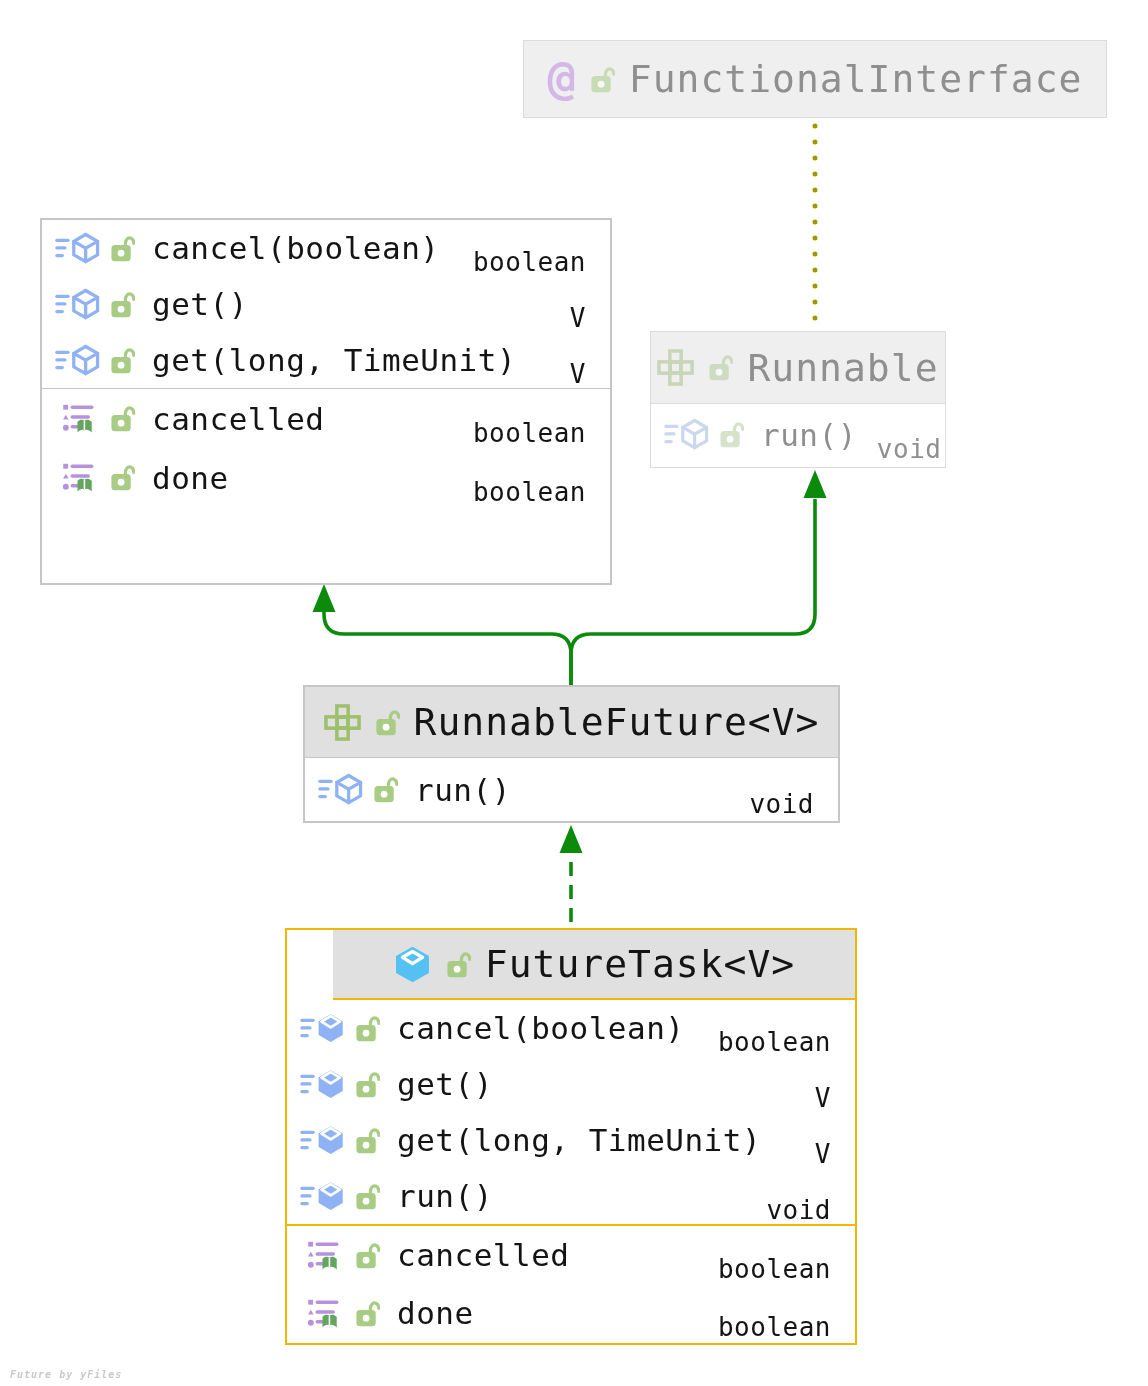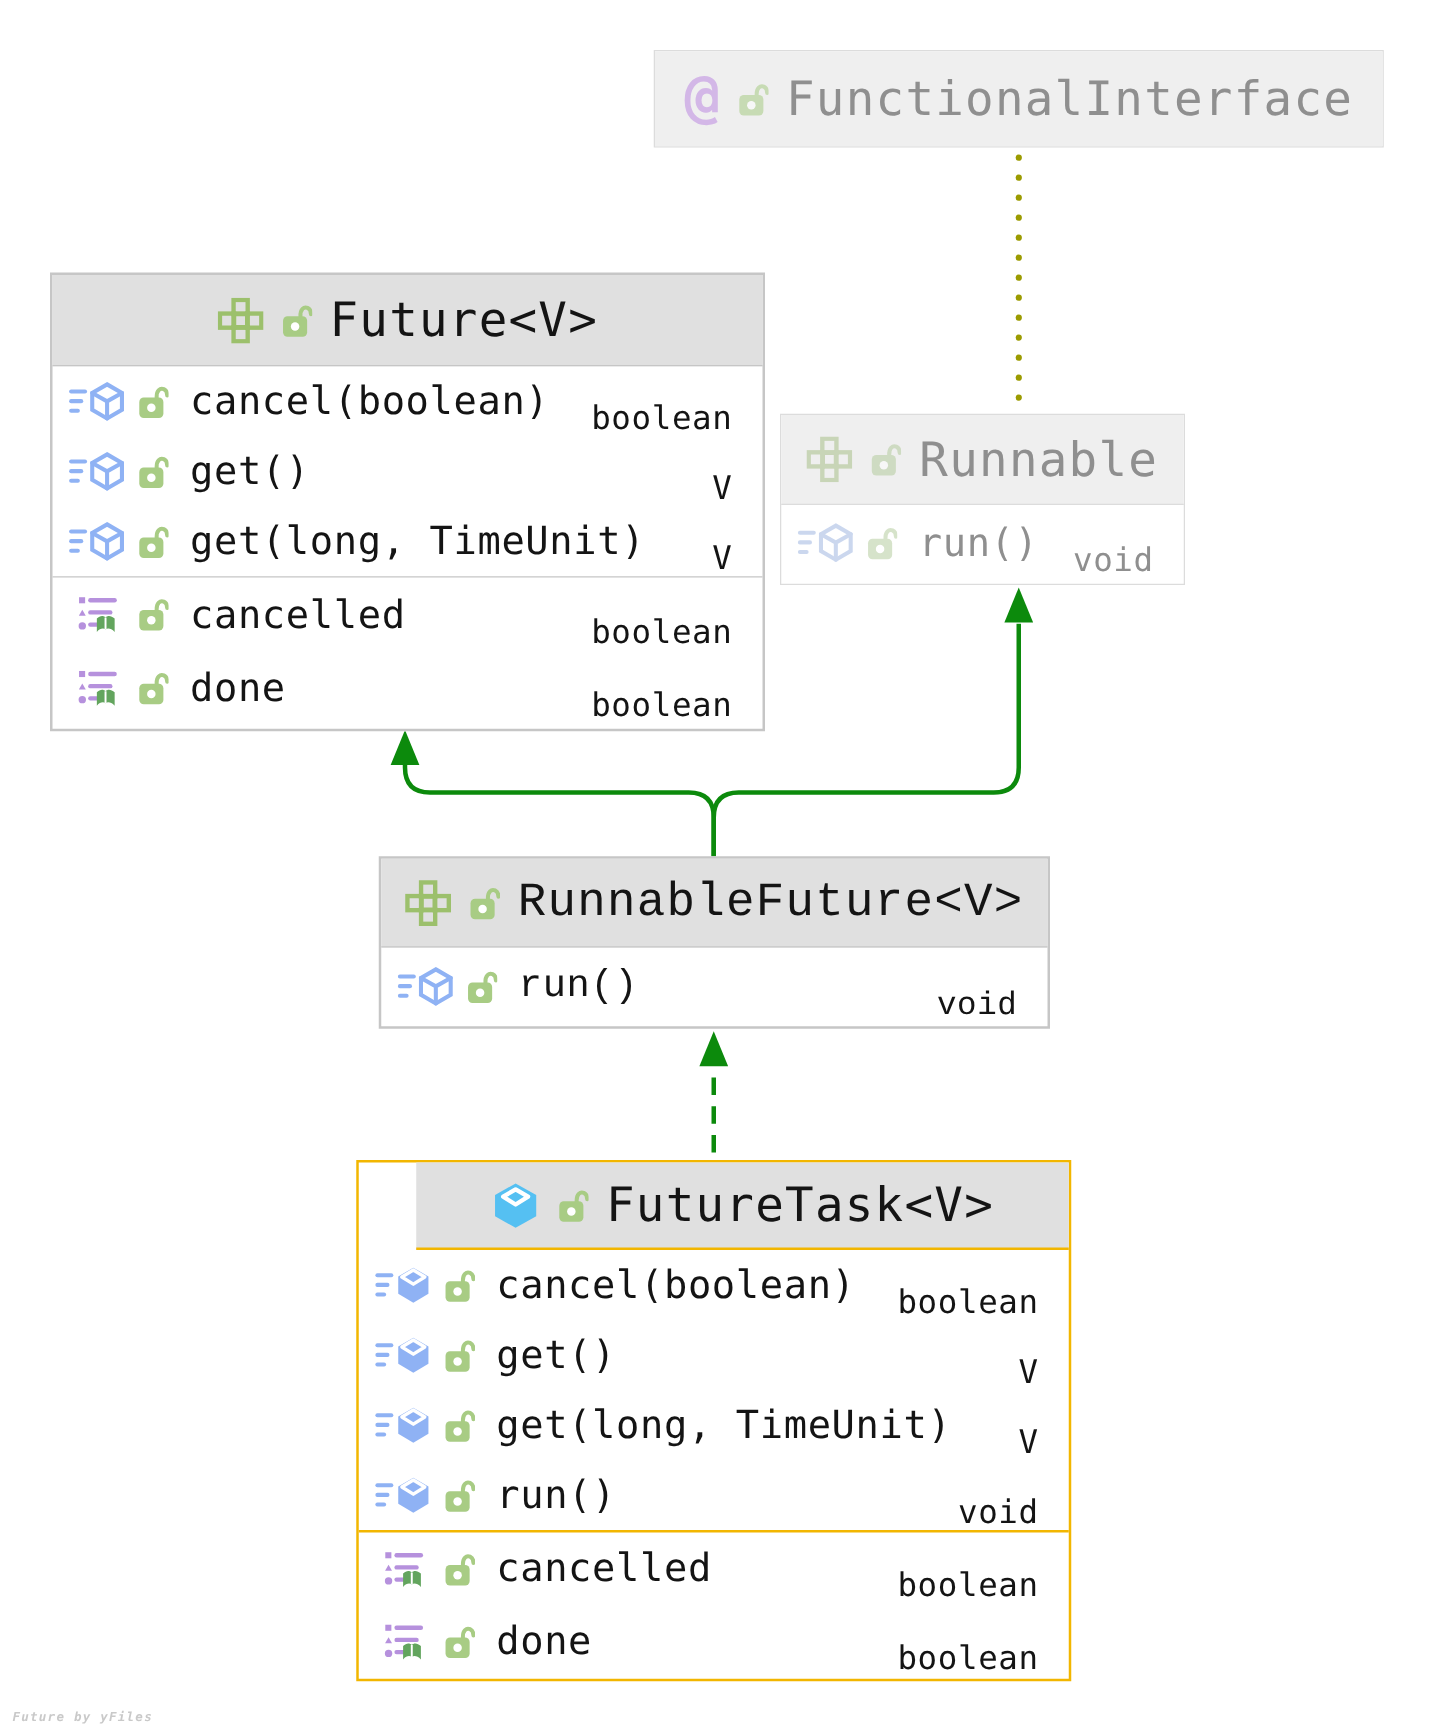--- a/index.html
+++ b/index.html
@@ -142,110 +142,101 @@
   <div class="hdr">
     <span class="at-glyph">@</span>
     <svg class="ic lock">
         <use href="#sym-lock"></use>
       </svg>
     <span class="title" style="color:var(--faded-text)">FunctionalInterface</span>
   </div>
 </div>
 
 <div class="node" id="n-future" style="left:40px;top:218px;width:572px;height:367px;">
+  <div class="sec methods">
+    <div class="row">
+      <svg class="ic member">
+          <use href="#sym-method-abstract"></use>
+        </svg>
+      <svg class="ic lock">
+          <use href="#sym-lock"></use>
+        </svg>
+      <span class="nm">cancel(boolean)</span>
+      <span class="ty">boolean</span>
+    </div>
+    <div class="row">
+      <svg class="ic member">
+          <use href="#sym-method-abstract"></use>
+        </svg>
+      <svg class="ic lock">
+          <use href="#sym-lock"></use>
+        </svg>
+      <span class="nm">get()</span>
+      <span class="ty">V</span>
+    </div>
+    <div class="row">
+      <svg class="ic member">
+          <use href="#sym-method-abstract"></use>
+        </svg>
+      <svg class="ic lock">
+          <use href="#sym-lock"></use>
+        </svg>
+      <span class="nm">get(long, TimeUnit)</span>
+      <span class="ty">V</span>
+    </div>
+  </div>
+  <div class="sec props">
+    <div class="row">
+      <svg class="ic member">
+          <use href="#sym-property"></use>
+        </svg>
+      <svg class="ic lock">
+          <use href="#sym-lock"></use>
+        </svg>
+      <span class="nm">cancelled</span>
+      <span class="ty">boolean</span>
+    </div>
+    <div class="row">
+      <svg class="ic member">
+          <use href="#sym-property"></use>
+        </svg>
+      <svg class="ic lock">
+          <use href="#sym-lock"></use>
+        </svg>
+      <span class="nm">done</span>
+      <span class="ty">boolean</span>
+    </div>
+  </div>
+</div>
+
+<div class="node faded" id="n-runnable" style="left:650px;top:331px;width:296px;height:137px;">
   <div class="hdr">
     <svg class="ic kind">
         <use href="#sym-interface"></use>
       </svg>
     <svg class="ic lock">
         <use href="#sym-lock"></use>
       </svg>
-    <span class="title">Future&lt;V&gt;</span>
-  </div>
-  <div class="sec methods">
-    <div class="row">
-      <svg class="ic member">
-          <use href="#sym-method-abstract"></use>
-        </svg>
-      <svg class="ic lock">
-          <use href="#sym-lock"></use>
-        </svg>
-      <span class="nm">cancel(boolean)</span>
-      <span class="ty">boolean</span>
-    </div>
-    <div class="row">
-      <svg class="ic member">
-          <use href="#sym-method-abstract"></use>
-        </svg>
-      <svg class="ic lock">
-          <use href="#sym-lock"></use>
-        </svg>
-      <span class="nm">get()</span>
-      <span class="ty">V</span>
-    </div>
-    <div class="row">
-      <svg class="ic member">
-          <use href="#sym-method-abstract"></use>
-        </svg>
-      <svg class="ic lock">
-          <use href="#sym-lock"></use>
-        </svg>
-      <span class="nm">get(long, TimeUnit)</span>
-      <span class="ty">V</span>
-    </div>
-  </div>
-  <div class="sec props">
-    <div class="row">
-      <svg class="ic member">
-          <use href="#sym-property"></use>
-        </svg>
-      <svg class="ic lock">
-          <use href="#sym-lock"></use>
-        </svg>
-      <span class="nm">cancelled</span>
-      <span class="ty">boolean</span>
-    </div>
-    <div class="row">
-      <svg class="ic member">
-          <use href="#sym-property"></use>
-        </svg>
-      <svg class="ic lock">
-          <use href="#sym-lock"></use>
-        </svg>
-      <span class="nm">done</span>
-      <span class="ty">boolean</span>
-    </div>
-  </div>
-</div>
-
-<div class="node faded" id="n-runnable" style="left:624px;top:331px;width:324px;height:137px;">
-  <div class="hdr">
-    <svg class="ic kind">
-        <use href="#sym-interface"></use>
-      </svg>
-    <svg class="ic lock">
-        <use href="#sym-lock"></use>
-      </svg>
     <span class="title">Runnable</span>
   </div>
   <div class="sec methods">
     <div class="row">
       <svg class="ic member">
           <use href="#sym-method-abstract"></use>
         </svg>
       <svg class="ic lock">
           <use href="#sym-lock"></use>
         </svg>
       <span class="nm">run()</span>
       <span class="ty">void</span>
     </div>
   </div>
 </div>
 
-<div class="node" id="n-rf" style="left:303px;top:685px;width:537px;height:138px;font-family:Liberation Mono, monospace;">
+<div class="node" id="n-rf" style="left:303px;top:685px;width:537px;height:138px;">
   <div class="hdr">
     <svg class="ic kind">
         <use href="#sym-interface"></use>
       </svg>
     <svg class="ic lock">
         <use href="#sym-lock"></use>
       </svg>
     <span class="title">RunnableFuture&lt;V&gt;</span>
   </div>
   <div class="sec methods">

